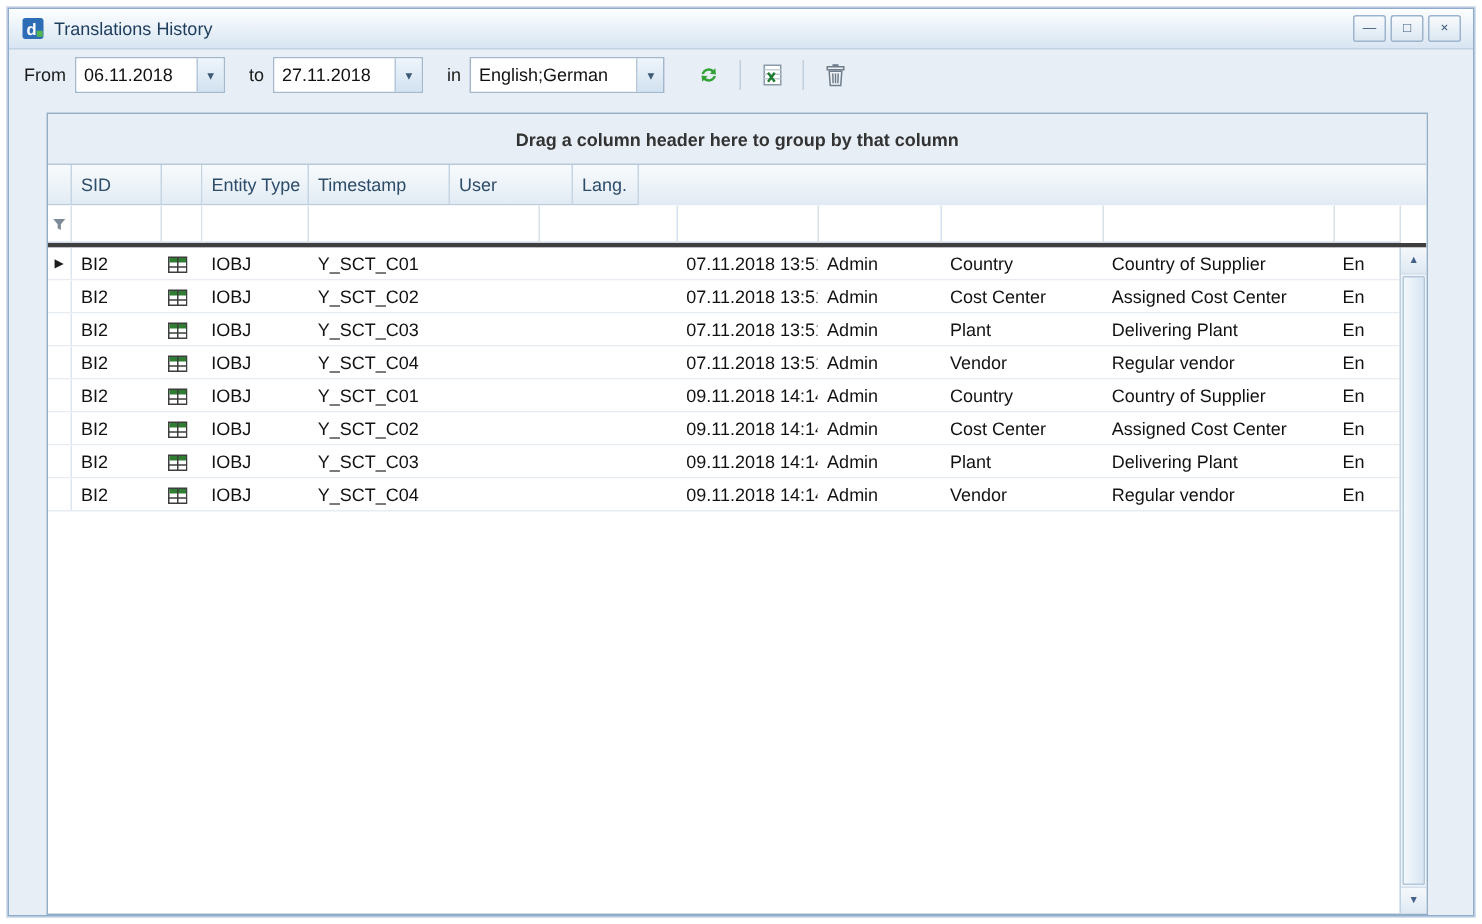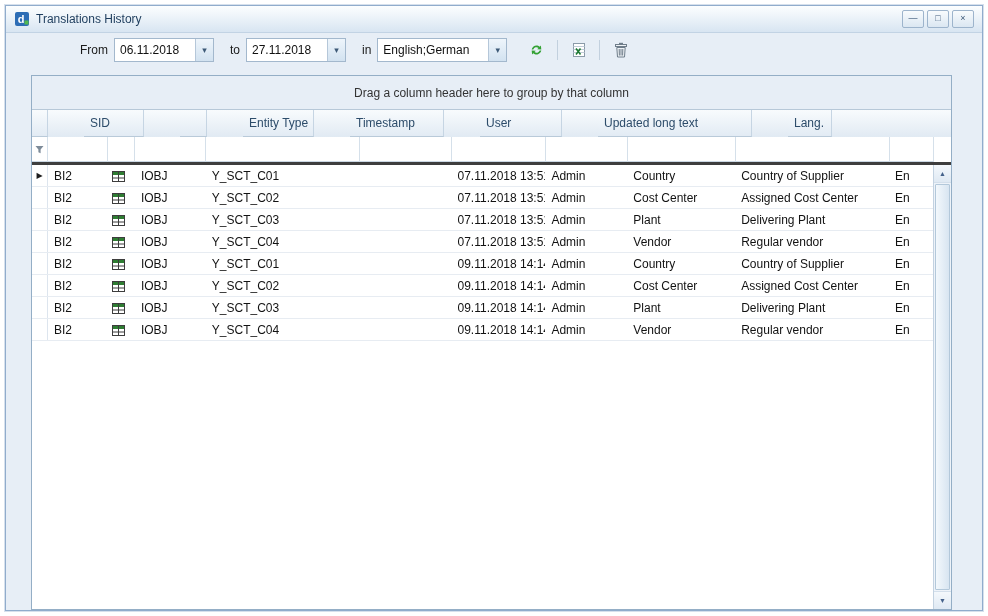--- a/index.html
+++ b/index.html
@@ -19,21 +19,21 @@
   }
   .app-icon{width:16px;height:16px;display:inline-flex;}
   .title{color:#1d3c5c;}
   .win-controls{margin-left:auto;display:flex;gap:3px;}
   .win-btn{
     width:20px;height:16px;border:1px solid #9db4cc;border-radius:2px;
     background:linear-gradient(#f8fbfd,#dbe7f2);color:#3e5a7a;
     font-size:9px;line-height:14px;text-align:center;cursor:default;user-select:none;
   }
   
-  .toolbar{height:34px;flex:0 0 34px;display:flex;align-items:center;padding:0 26px;margin-left:48px;}
+  .toolbar{height:34px;flex:0 0 34px;display:flex;align-items:center;padding:0 10px;}
   .lbl{margin-right:6px;}
   .lbl.gap{margin-left:16px;}
   .combo{display:flex;height:22px;border:1px solid #a3b8cd;background:#fff;align-items:stretch;}
   .cin{border:0;outline:none;padding:0 5px;font:inherit;color:#111;background:#fff;}
   .w72{width:70px;}
   .w100{width:100px;}
   .cbtn{
     width:17px;border-left:1px solid #b5c7d9;display:flex;align-items:center;justify-content:center;
     background:linear-gradient(#eef5fb,#d2e2f0);cursor:default;
   }
@@ -44,24 +44,24 @@
   }
   .tbtn.gapL{margin-left:16px;}
   .sep{width:1px;height:20px;background:#c2d0de;margin:0 5px;}
   
   .grid-panel{
     flex:1;margin:8px 30px 0 25px;border:1px solid #94aec6;background:#fff;
     display:flex;flex-direction:column;overflow:hidden;
   }
   .group-panel{
     height:33px;flex:0 0 33px;background:#e7eef6;border-bottom:1px solid #b7c8d8;
-    display:flex;align-items:center;justify-content:center;color:#333;
+    display:flex;align-items:center;justify-content:center;color:#333;font-weight:bold;
   }
   .grid-inner{flex:1;display:flex;flex-direction:column;overflow:hidden;}
-  .header-row{display:flex;height:27px;flex:0 0 27px;background:linear-gradient(#f8fbfd,#e1eaf3);gap:36px;}
+  .header-row{display:flex;height:27px;flex:0 0 27px;background:linear-gradient(#f8fbfd,#e1eaf3);}
   .hc{
     background:linear-gradient(#f8fbfd,#e2ebf4);border-right:1px solid #c6d5e3;border-bottom:1px solid #b9cad9;
     color:#2d4c6a;display:flex;align-items:center;padding:0 6px;box-sizing:border-box;height:27px;
     white-space:nowrap;overflow:hidden;
   }
   .hc.ind{padding:0;}
   .filter-row{display:flex;height:25px;flex:0 0 25px;background:#fff;}
   .fc{
     background:#fff;border-right:1px solid #d5e0ea;border-bottom:1px solid #cbd8e4;
     box-sizing:border-box;height:25px;display:flex;align-items:center;justify-content:center;
@@ -177,21 +177,20 @@
       <span>Drag a column header here to group by that column</span>
     </div>
     <div class="grid-inner">
       <div class="header-row" id="header-row">
           <div class="hc ind" style="width: 16px;"></div>
           <div class="hc" style="width: 60px;">SID</div>
           <div class="hc" style="width: 27px;"></div>
           <div class="hc" style="width: 71px;">Entity Type</div>
           <div class="hc" style="width: 94px;">Timestamp</div>
           <div class="hc" style="width: 82px;">User</div>
-          <div class="hc" style="width: 154px;">Updated long text</div>
           <div class="hc" style="width: 44px;">Lang.</div>
         </div>
       <div class="filter-row" id="filter-row">
           <div class="fc ind" style="width: 16px;">
             <svg width="9" height="9" viewBox="0 0 9 9">
               <path d="M0.5 1h8L5.6 4.5V8.3L3.4 7.2V4.5z" fill="#7d8b99"></path>
             </svg>
           </div>
           <div class="fc" style="width: 60px;"></div>
           <div class="fc" style="width: 27px;"></div>

